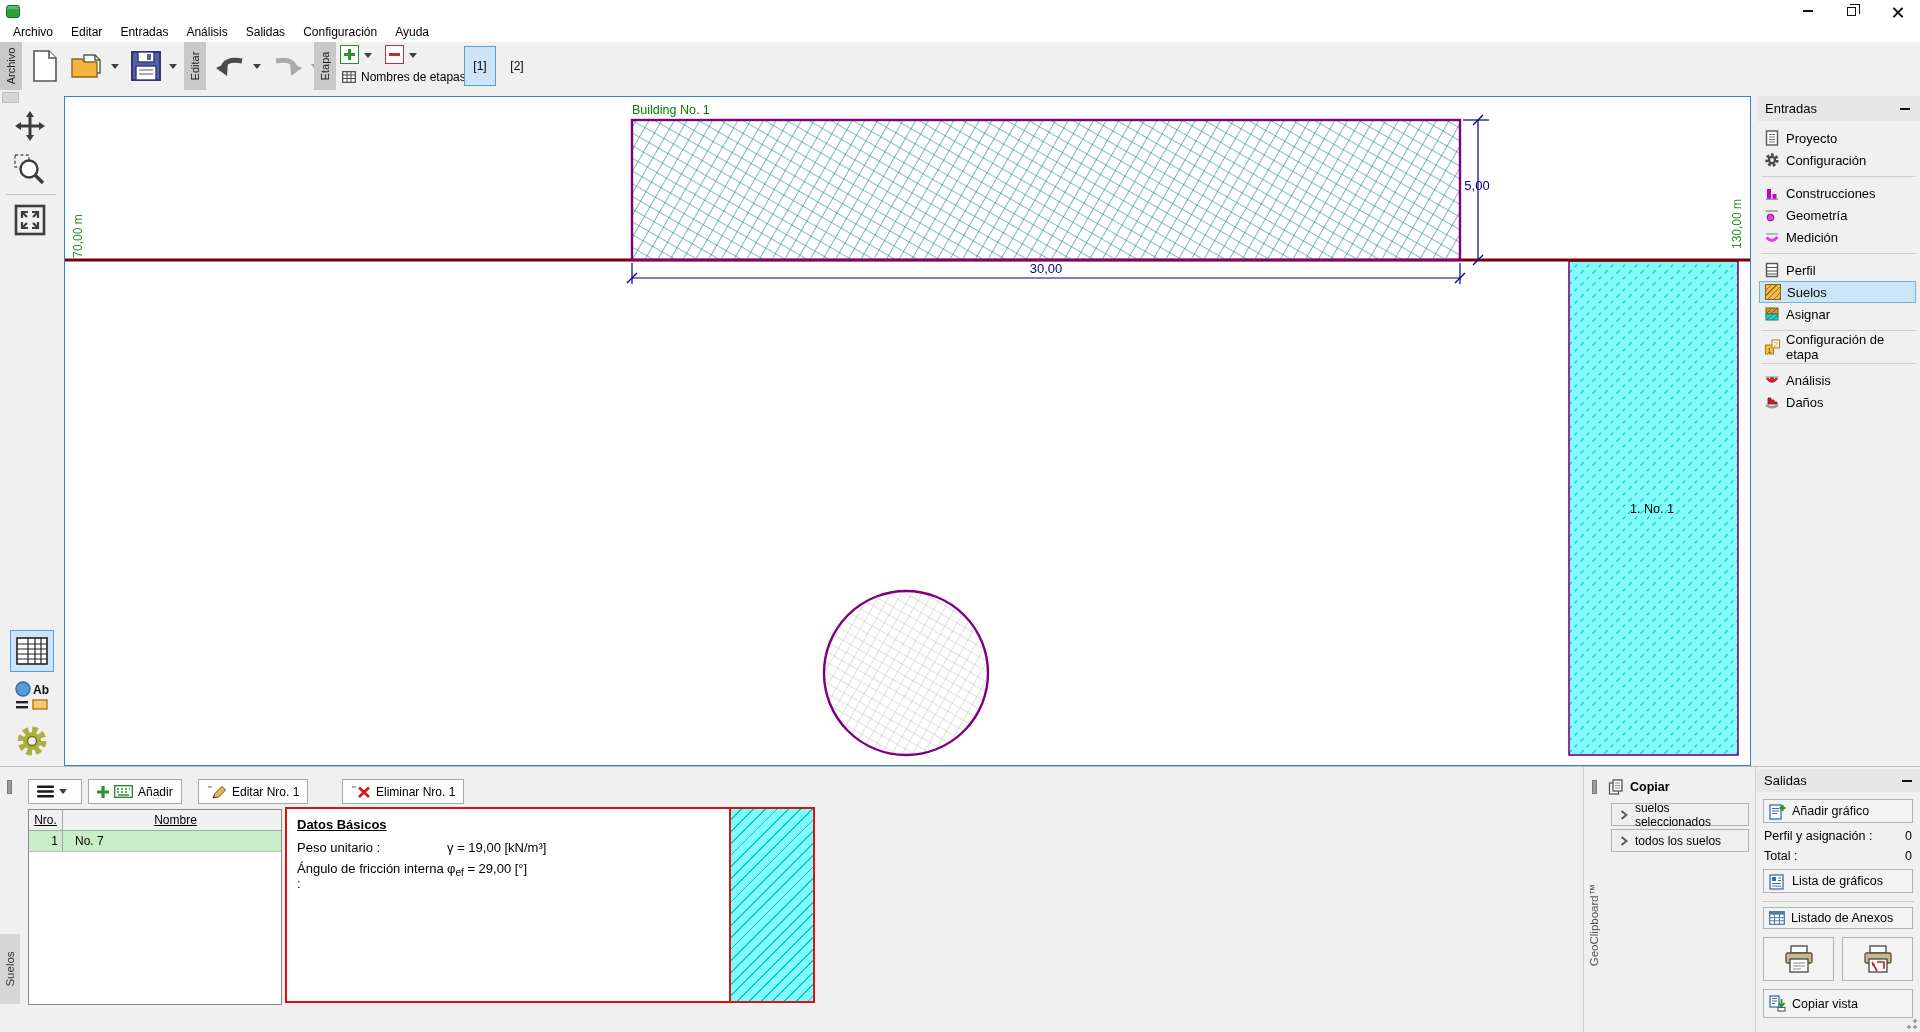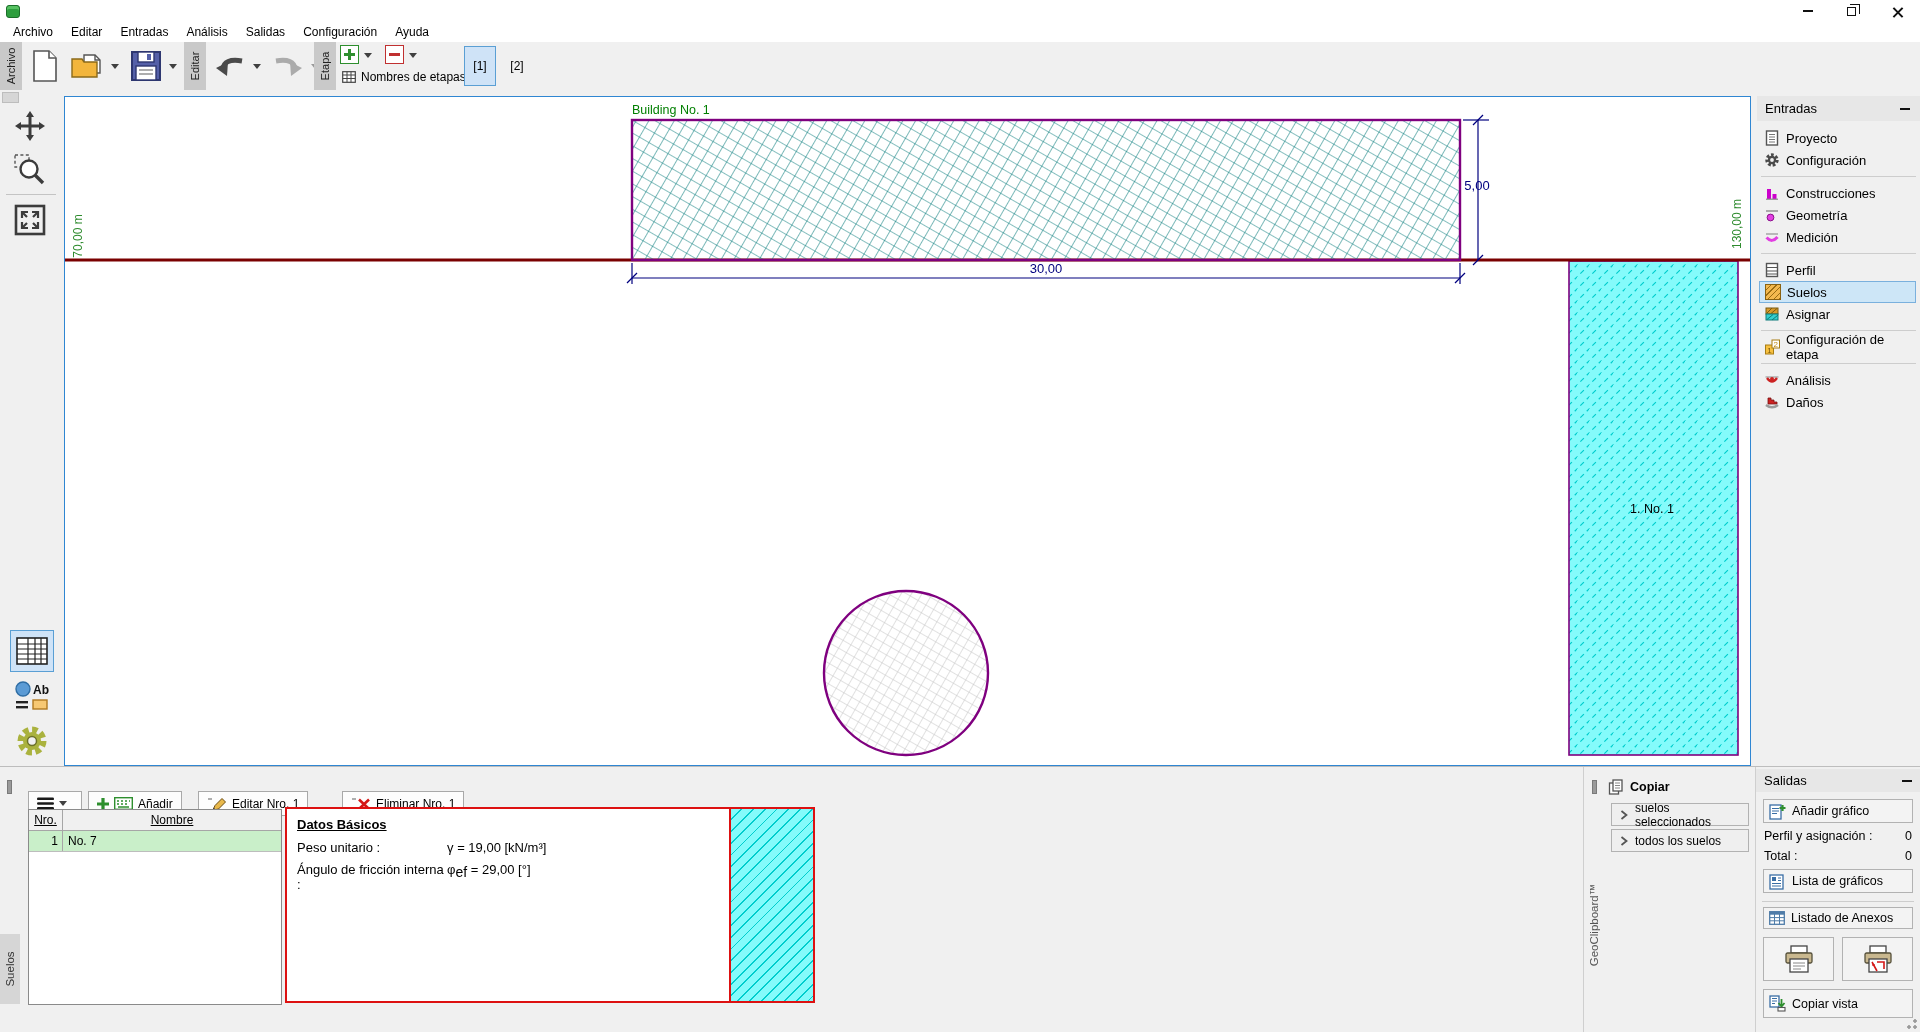--- a/index.html
+++ b/index.html
@@ -49,36 +49,36 @@
   #sidebar .hdr { height:25px; background:#e7e7e7; display:flex; align-items:center; font-size:13px; padding:0 8px; }
   #sidebar .hdr .min { margin-left:auto; width:14px; height:14px; display:flex; align-items:center; justify-content:center; }
   .side-item { height:22px; margin:0 4px 0 2px; padding-left:5px; display:flex; align-items:center; gap:6px; font-size:13px; }
   .side-item.sel { background:#cde6f7; border:1px solid #7ab0dd; }
   .side-div { height:1px; background:#cdcdcd; margin:5px 4px; }
   .ic16 { width:16px; height:16px; flex:0 0 16px; }
 
   
   #bottom { position:absolute; left:0; top:766px; width:1920px; height:266px; background:#f0f0f0; border-top:1px solid #bdbdbd; }
   .grip { position:absolute; width:5px; height:14px; background:#9a9a9a; border:1px solid #7a7a7a; }
-  .fbtn { position:absolute; height:25px; background:#fdfdfd; border:1px solid #a9a9a9; display:flex; align-items:center; gap:5px; font-size:12px; padding:0 8px;margin-top:12px; }
+  .fbtn { position:absolute; height:25px; background:#fdfdfd; border:1px solid #a9a9a9; display:flex; align-items:center; gap:5px; font-size:12px; padding:0 8px; }
 
   #soil-table { position:absolute; left:28px; top:42px; width:254px; height:196px; background:#fff; border:1px solid #8a8a8a; font-size:12px; }
   #soil-table .th { background:#f0f0f0; border-bottom:1px solid #a6a6a6; display:flex; height:21px; }
   #soil-table .th div { display:flex; align-items:center; justify-content:center;text-decoration:underline; }
   #soil-table .c1 { width:34px; border-right:1px solid #a6a6a6; }
-  #soil-table .c2 { flex:1; }
+  #soil-table .c2 { flex:1;margin-left:7px; }
   #soil-table .row { display:flex; height:21px; background:#c9efc9; border-bottom:1px solid #bdbdbd; }
   #soil-table .row .c1 { justify-content:flex-end; padding-right:4px; display:flex; align-items:center; }
   #soil-table .row .c2 { padding-left:5px; display:flex; align-items:center; }
 
   #detail { position:absolute; left:285px; top:40px; width:530px; height:196px; background:#fff; border:2px solid #dd1111; display:flex; }
   #detail .txt { flex:1; padding:8px 10px; font-size:13px; }
   #detail .txt h4 { font-size:13px; font-weight:bold; text-decoration:underline; margin-bottom:8px; }
   .drow { display:grid; grid-template-columns:150px auto; margin-bottom:3px; }
-  sub.sm { font-size:14px;margin-top:16px; }
+  sub.sm { font-size:10px;margin-top:16px; }
   #detail .swatch { width:84px; border-left:2px solid #dd1111;
        background-color:#84fbfb;
        background-image:repeating-linear-gradient(135deg, rgba(0,0,0,0) 0 7px, #00cdcd 7px 8.3px); }
 
   .soil-chip { background-color:#f3b94f; background-image:repeating-linear-gradient(135deg, rgba(0,0,0,0) 0 3px, #9a6d14 3px 4px); border:1px solid #8a6212; }
 
   
   #geoclip { position:absolute; left:1583px; top:0; width:172px; height:266px; border-left:1px solid #cfcfcf; }
   .vbrand { position:absolute; left:2px; top:78px; width:16px; height:160px; display:flex; align-items:center; justify-content:center; }
   .vbrand span { transform:rotate(-90deg); white-space:nowrap; font-size:11.5px; color:#555; }

